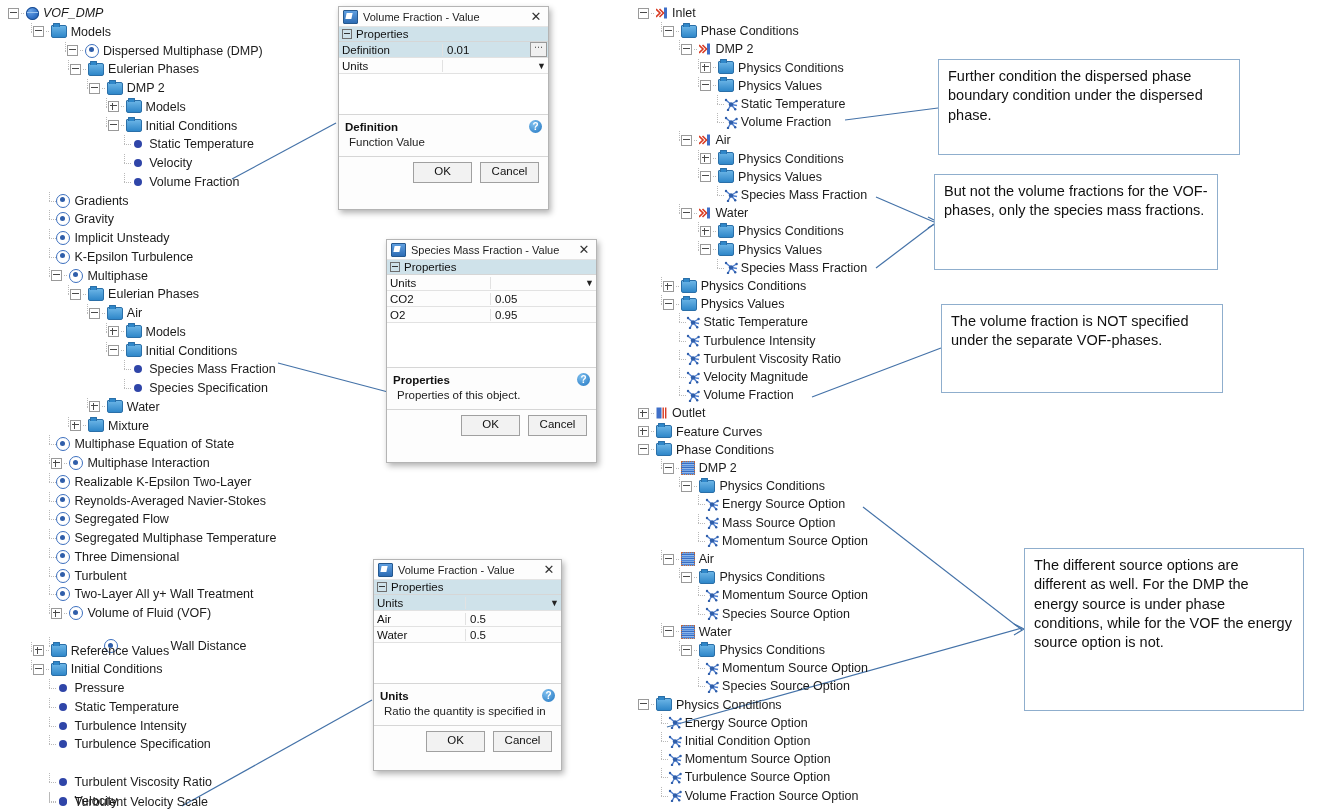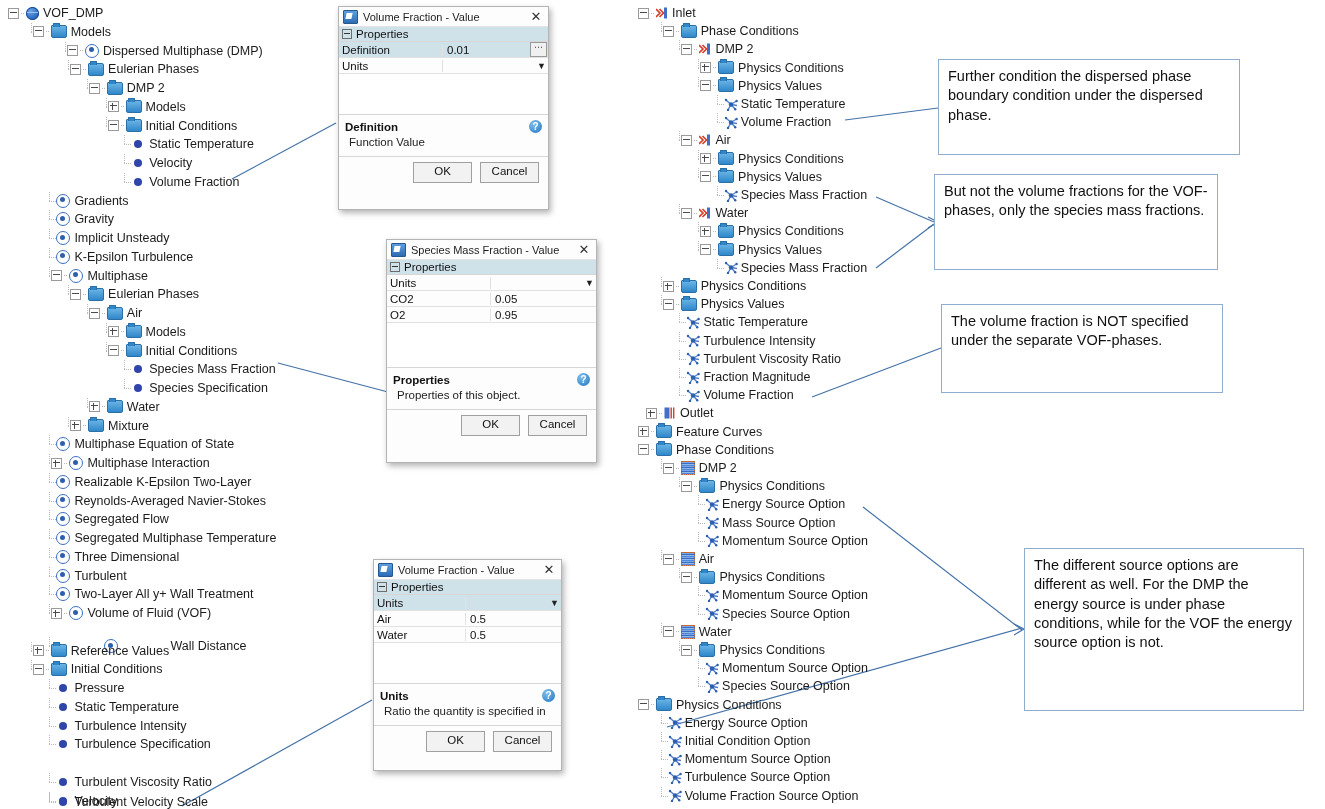--- a/index.html
+++ b/index.html
@@ -91,21 +91,21 @@
     <line x1="876" y1="268" x2="934" y2="224"></line>
     <line x1="812" y1="397" x2="941" y2="348"></line>
     <line x1="667" y1="727" x2="1022" y2="628"></line>
     <line x1="863" y1="507" x2="1022" y2="630"></line>
     <polyline points="928,217 938,222 928,228"></polyline>
     <polyline points="1014,624 1024,629 1014,635"></polyline>
   </g>
 </svg>
 
 <div class="tree" id="leftTree" style="left:8px;top:2px;width:330px;height:805px;">
-    <div class="row" style="top: 2px; left: 0px;">
+    <div class="row" style="top: 2px; left: 0px; font-style: italic;">
       <span class="exp"></span>
       <span style="width: 4px; height: 1px; flex: 0 0 auto; background-image: linear-gradient(to right, rgb(185, 185, 185) 50%, transparent 50%); background-size: 2px 1px; margin-right: 1px;"></span>
       <span class="ic ic-globe"></span>
       <span class="lbl">VOF_DMP</span>
     </div>
     <div class="row" style="top: 20.75px; left: 18.7px;">
       <span class="elbow last" style="width: 6px;"></span>
       <span class="exp"></span>
       <span style="width: 4px; height: 1px; flex: 0 0 auto; background-image: linear-gradient(to right, rgb(185, 185, 185) 50%, transparent 50%); background-size: 2px 1px; margin-right: 1px;"></span>
       <span class="ic ic-folder"></span>
@@ -592,41 +592,41 @@
             <path d="M7 6.5 L4 12"></path>
             <path d="M7 6.5 L11 11"></path>
             <path d="M7 6.5 L13 7.5"></path>
           </g>
           <circle cx="7" cy="6.5" r="2.2" fill="#2f5eaa"></circle>
           <circle cx="2" cy="2" r="1.2" fill="#2f5eaa"></circle>
           <circle cx="12.6" cy="3" r="1.2" fill="#2f5eaa"></circle>
           <circle cx="4" cy="12" r="1.2" fill="#2f5eaa"></circle>
           <circle cx="11.2" cy="11.2" r="1.2" fill="#2f5eaa"></circle>
         </svg></span>
-      <span class="lbl">Fraction Magnitude</span>
+      <span class="lbl">Velocity Magnitude</span>
     </div>
     <div class="row" style="top: 384.2px; left: 37.4px;">
       <span class="elbow last"></span>
       <span class="ic ic-prop"><svg width="14" height="13" viewBox="0 0 14 13">
           <g stroke="#4f7fcf" stroke-width="1.4" fill="none">
             <path d="M7 6.5 L2 2"></path>
             <path d="M7 6.5 L12.5 3"></path>
             <path d="M7 6.5 L4 12"></path>
             <path d="M7 6.5 L11 11"></path>
             <path d="M7 6.5 L13 7.5"></path>
           </g>
           <circle cx="7" cy="6.5" r="2.2" fill="#2f5eaa"></circle>
           <circle cx="2" cy="2" r="1.2" fill="#2f5eaa"></circle>
           <circle cx="12.6" cy="3" r="1.2" fill="#2f5eaa"></circle>
           <circle cx="4" cy="12" r="1.2" fill="#2f5eaa"></circle>
           <circle cx="11.2" cy="11.2" r="1.2" fill="#2f5eaa"></circle>
         </svg></span>
       <span class="lbl">Volume Fraction</span>
     </div>
-    <div class="row" style="top: 402.4px; left: 8px;">
+    <div class="row" style="top: 402.4px; left: 0px;">
       <span class="exp plus"></span>
       <span style="width: 4px; height: 1px; flex: 0 0 auto; background-image: linear-gradient(to right, rgb(185, 185, 185) 50%, transparent 50%); background-size: 2px 1px; margin-right: 1px;"></span>
       <span class="ic ic-bnd"><svg width="12" height="12" viewBox="0 0 12 12">
           <rect x="0.5" y="0.5" width="5" height="11" fill="#3f6fc8"></rect>
           <rect x="6.5" y="0.5" width="1.4" height="11" fill="#d83a22"></rect>
           <rect x="9" y="0.5" width="1.4" height="11" fill="#d83a22"></rect>
         </svg></span>
       <span class="lbl">Outlet</span>
     </div>
     <div class="row" style="top: 420.6px; left: 0px;">

